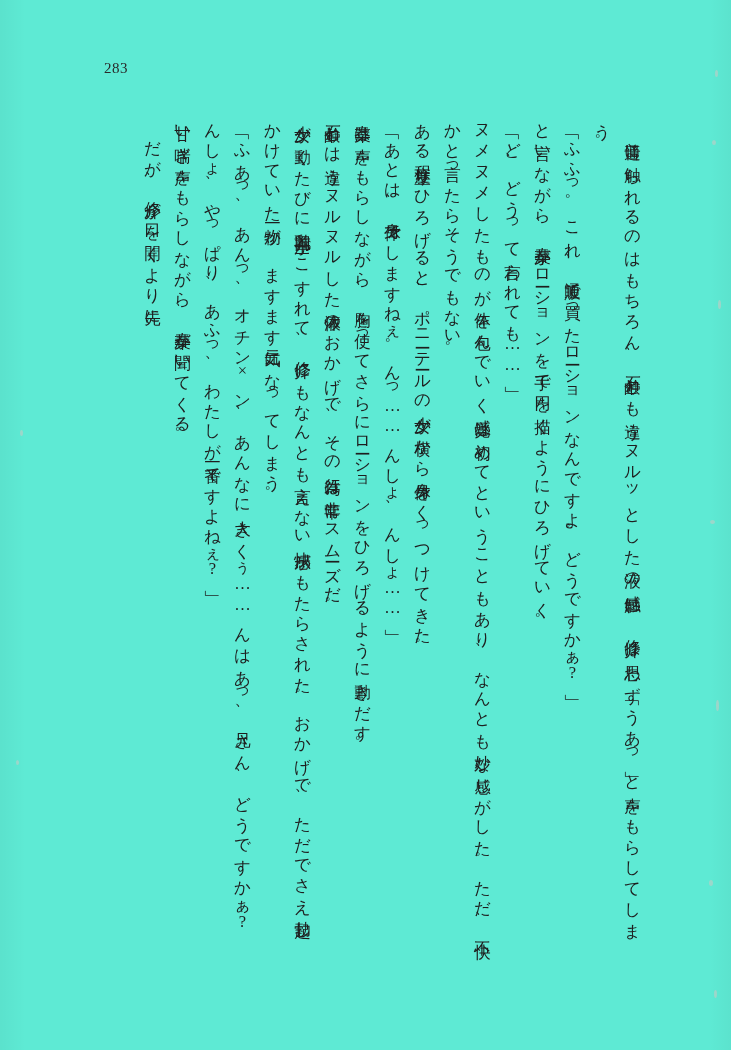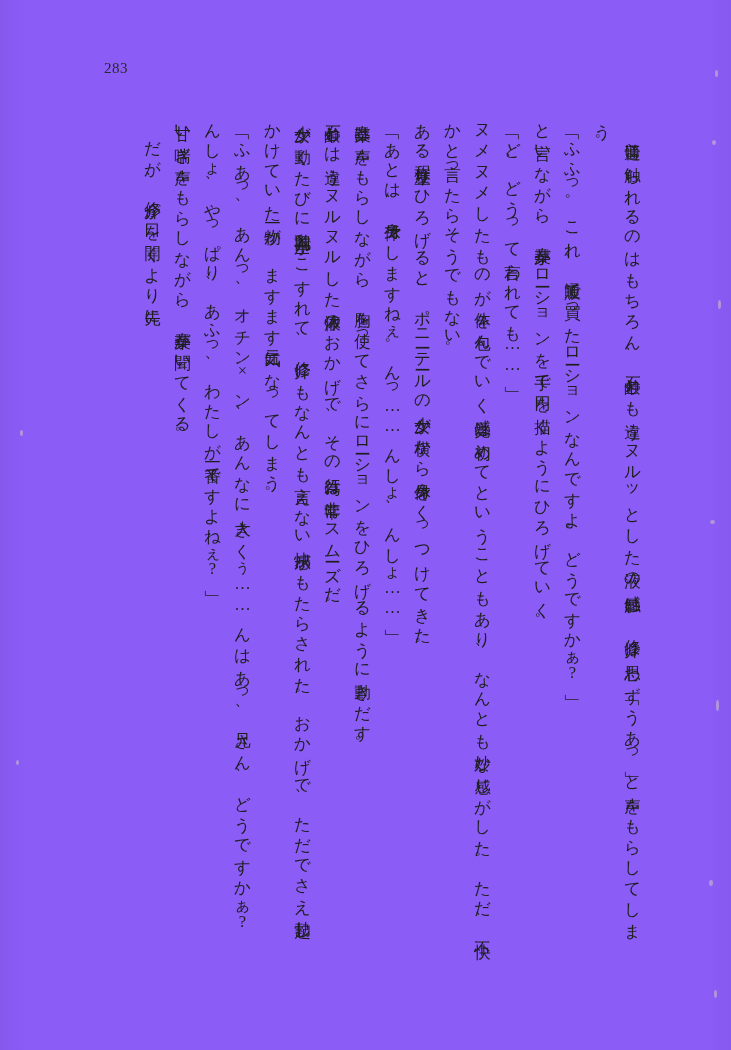--- a/index.html
+++ b/index.html
@@ -11,21 +11,21 @@
     width: 731px;
     height: 1050px;
     overflow: hidden;
     font-family: "Liberation Serif", "DejaVu Serif", serif;
     color: #1a1a1a;
   }
   .page {
     position: relative;
     width: 731px;
     height: 1050px;
-    background: #8b5cf6;
+    background: #5eead4;
   }
   
   .page::before {
     content: "";
     position: absolute;
     inset: 0;
     background:
       linear-gradient(to right, rgba(0,0,0,0.035) 0px, rgba(0,0,0,0.0) 26px),
       linear-gradient(to left, rgba(0,0,0,0.03) 0px, rgba(0,0,0,0.0) 22px);
     pointer-events: none;

